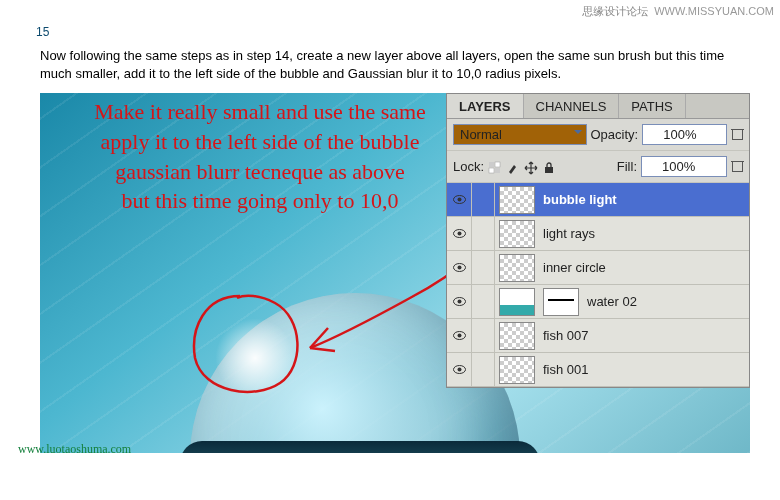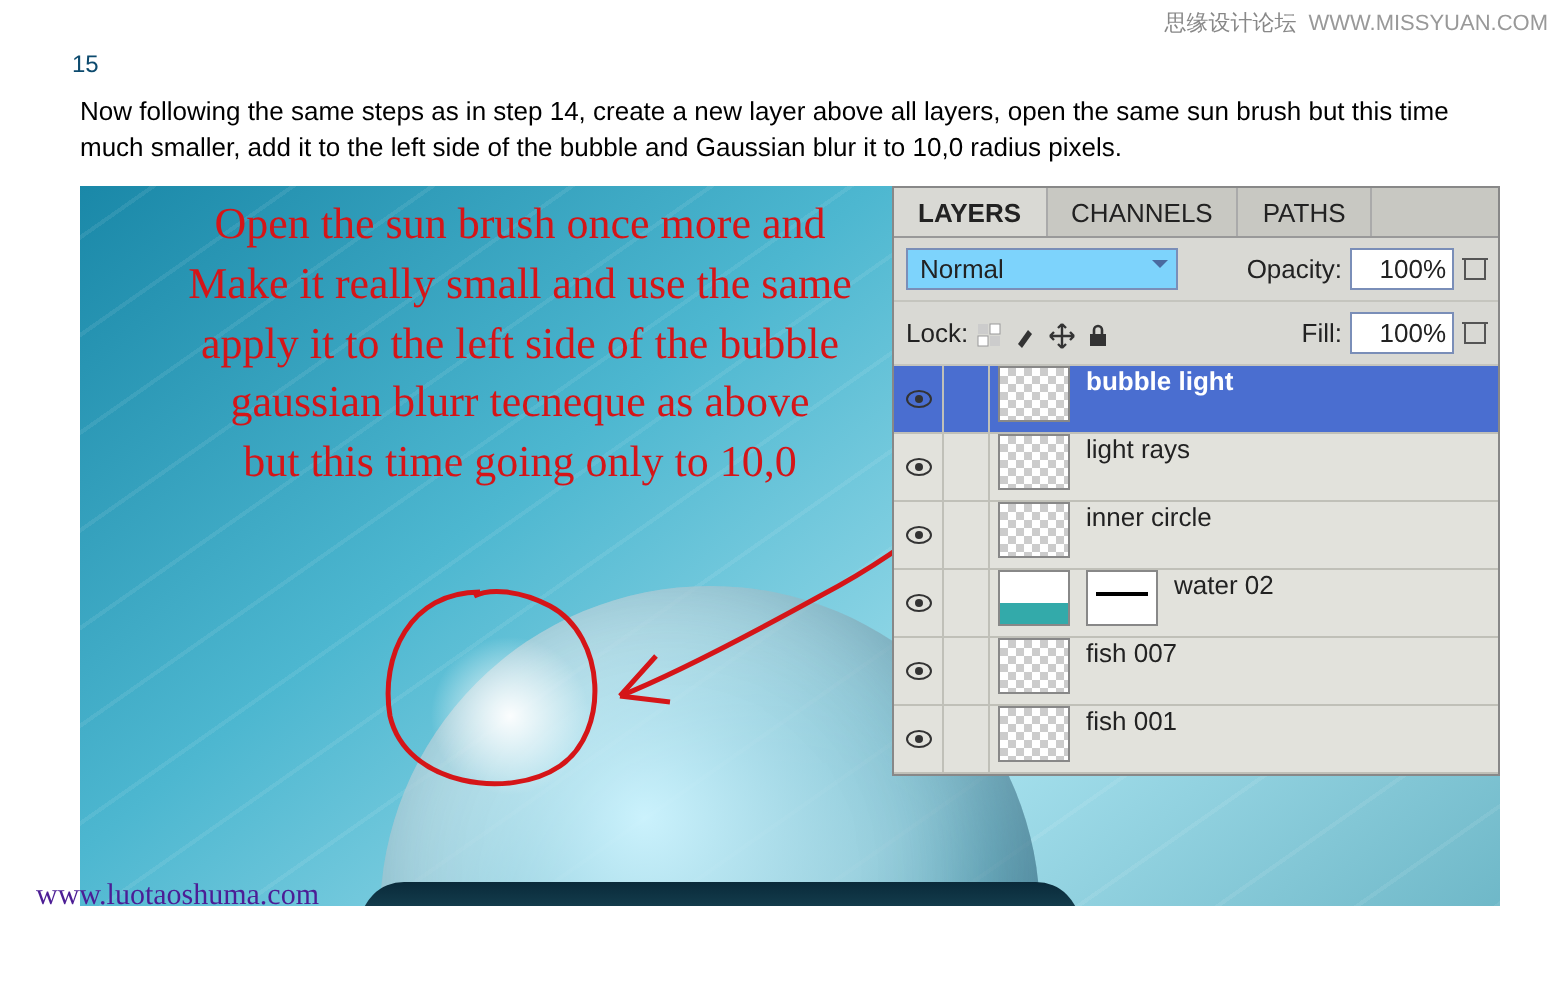--- a/index.html
+++ b/index.html
@@ -13,59 +13,58 @@
 .rays{position:absolute;left:0;top:0;width:100%;height:100%;background:repeating-linear-gradient(-35deg,rgba(255,255,255,.08) 0 2px,transparent 2px 40px)}
 .anno{position:absolute;left:30px;top:4px;color:#d51518;font-family:Georgia,serif;font-size:22px;line-height:1.35;text-align:center;width:380px}
 .circ{position:absolute;left:145px;top:195px;width:120px;height:115px}
 .circ svg{width:100%;height:100%}
 .arr{position:absolute;left:260px;top:55px;width:260px;height:215px;pointer-events:none}
 .panel{position:absolute;right:0;top:0;width:302px;background:#d9d9d4;border:1px solid #888;font-family:Tahoma,sans-serif;font-size:13px;color:#222}
 .tabs{display:flex;background:#c8c8c2;border-bottom:1px solid #999}
 .tab{padding:5px 12px 4px;border-right:1px solid #aaa}
 .tab.active{background:#d9d9d4;font-weight:bold}
 .row{display:flex;align-items:center;gap:4px;padding:5px 6px;border-bottom:1px solid #c5c5be}
-.sel{border:1px solid #7a8eb8;background:#7dd3fc;padding:2px 16px 2px 6px;position:relative}
+.sel{border:1px solid #7a8eb8;background:#a16207;padding:2px 16px 2px 6px;position:relative}
 .sel::after{content:"";position:absolute;right:4px;top:5px;border:4px solid transparent;border-top-color:#4a6aa0}
 .push{margin-left:auto}
-.inp{border:1px solid #7a8eb8;background:#fff;width:44px;padding:2px 3px;text-align:right}
+.inp{border:1px solid #7a8eb8;background:#fff;width:44px;padding:2px 20px;text-align:left}
 .lock svg{width:14px;height:14px;vertical-align:middle}
 .layerlist{max-height:286px;overflow:hidden;background:#e2e2dc}
-.layer{display:flex;align-items:flex-start;border-bottom:1px solid #c0c0b8;height:33px}
+.layer{display:flex;align-items:center;border-bottom:1px solid #c0c0b8;height:33px}
 .eye{width:24px;display:flex;justify-content:center;border-right:1px solid #c0c0b8;height:100%;align-items:center}
 .eye svg{width:15px;height:15px}
 .link{width:22px;border-right:1px solid #c0c0b8;height:100%}
 .thumb{width:34px;height:26px;margin:0 4px;border:1px solid #888;background-image:linear-gradient(45deg,#ccc 25%,transparent 25%,transparent 75%,#ccc 75%),linear-gradient(45deg,#ccc 25%,#fff 25%,#fff 75%,#ccc 75%);background-size:8px 8px;background-position:0 0,4px 4px}
 .thumb.white{background:#fff;position:relative}
 .thumb.water{background:linear-gradient(#fff 60%,#3aa 60%)}
 .lname{flex:1;padding-left:4px}
 .layer.sel-row{background:#4a6ed0;color:#fff}
 .layer.sel-row .lname{font-weight:bold}
 .wm-top{position:absolute;right:6px;top:4px;font-size:11px;color:#999}
 .wm-top .ch{color:#888;margin-right:6px}
-.wm-bot{position:absolute;left:18px;bottom:6px;color:#4c1d95;font-size:15px;font-family:Georgia,serif}
+.wm-bot{position:absolute;left:18px;bottom:6px;color:#15803d;font-size:12px;font-family:Georgia,serif}
 .slider{display:inline-block;width:9px;height:9px;border:1px solid #555;border-top:none;vertical-align:middle;margin-left:1px;position:relative}
 .slider::before{content:"";position:absolute;left:-2px;right:-2px;top:-1px;border-top:1px solid #555}
 </style>
 </head>
 <body>
 
 <div class="wm-top"><span class="ch">思缘设计论坛</span><span>WWW.MISSYUAN.COM</span></div>
 
 <div class="page">
 <div class="step-num">15</div>
 <p class="instruction">Now following the same steps as in step 14, create a new layer above all layers, open the same sun brush but this time much smaller, add it to the left side of the bubble and Gaussian blur it to 10,0 radius pixels.</p>
 
 <div class="canvas">
   <div class="rays"></div>
   <div class="bubble"></div>
   <div class="band"></div>
   <div class="light"></div>
 
   <div class="anno">
-    <div>Open the sun brush once more and</div>
     <div>Make it really small and use the same</div>
     <div>apply it to the left side of the bubble</div>
     <div>gaussian blurr tecneque as above</div>
     <div>but this time going only to 10,0</div>
   </div>
 
   <div class="circ">
     <svg viewBox="0 0 120 115">
           <path d="M55 8 C 20 8 5 40 10 70 C 18 105 70 112 95 95 C 120 78 118 30 90 15 C 75 7 60 6 52 10" fill="none" stroke="#d51518" stroke-width="2.5"></path>
         </svg>

